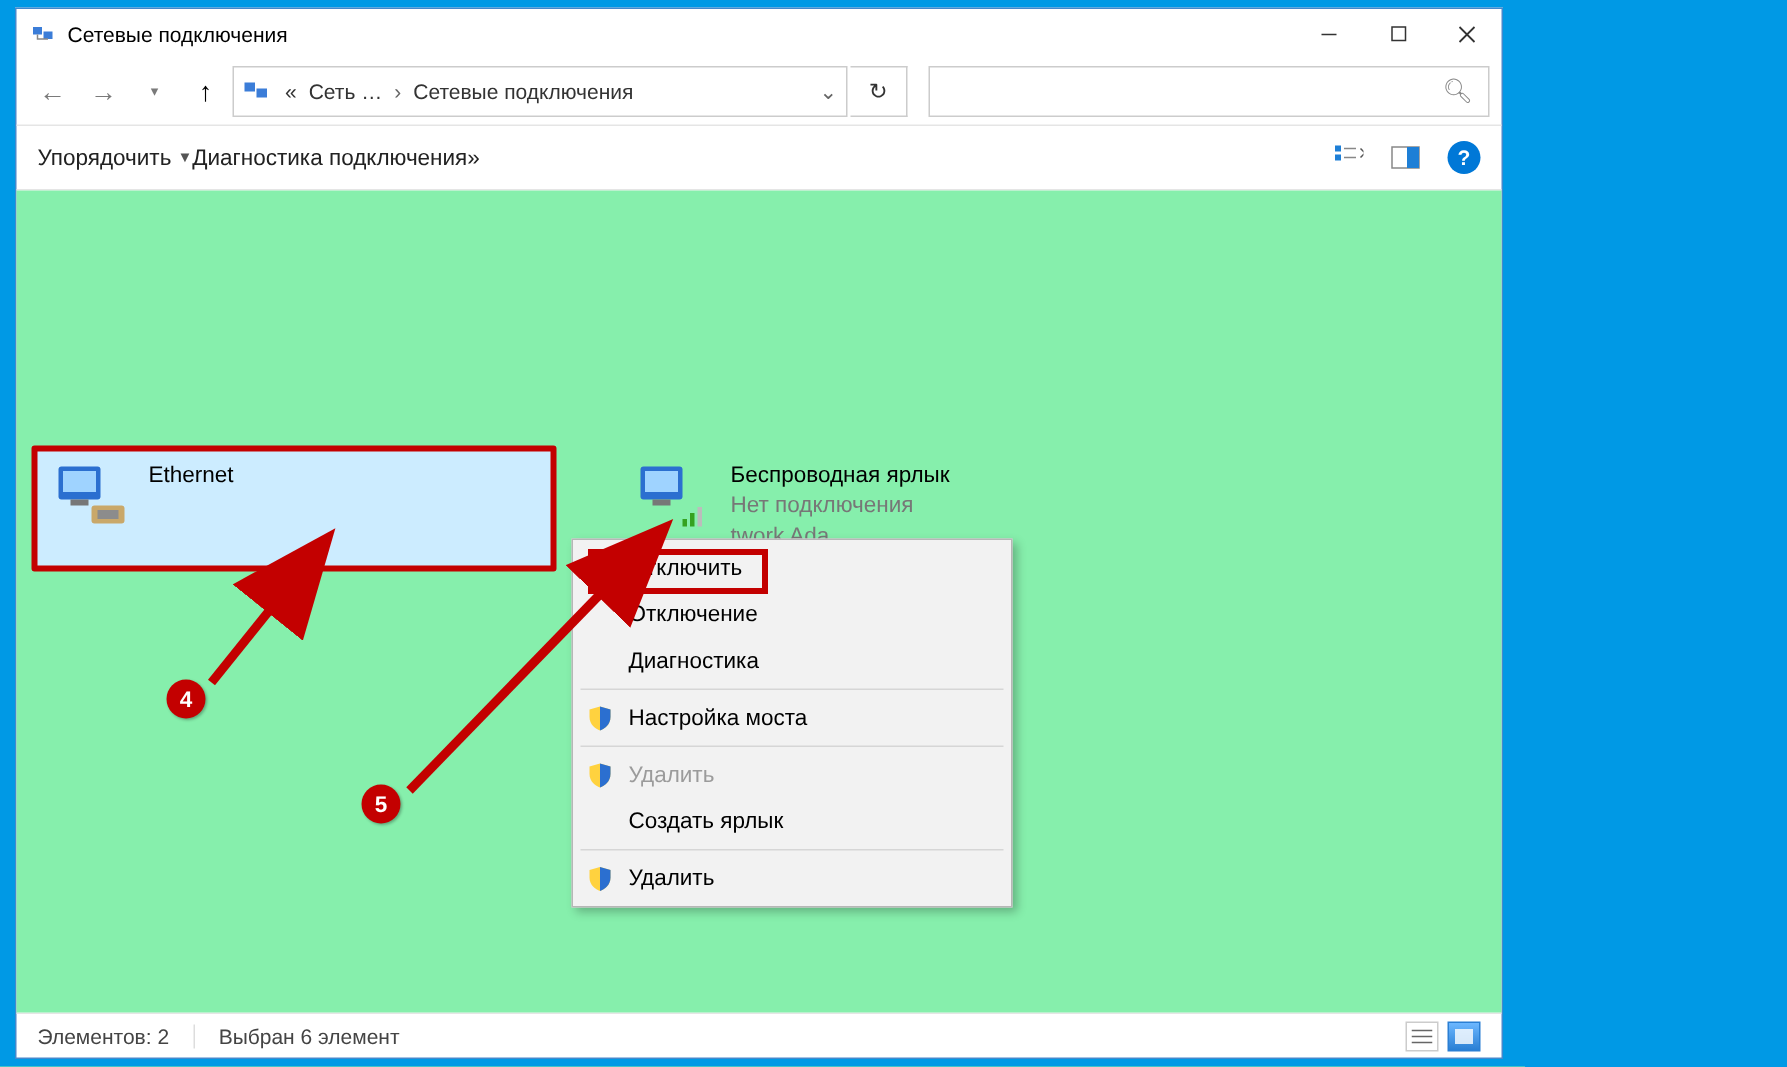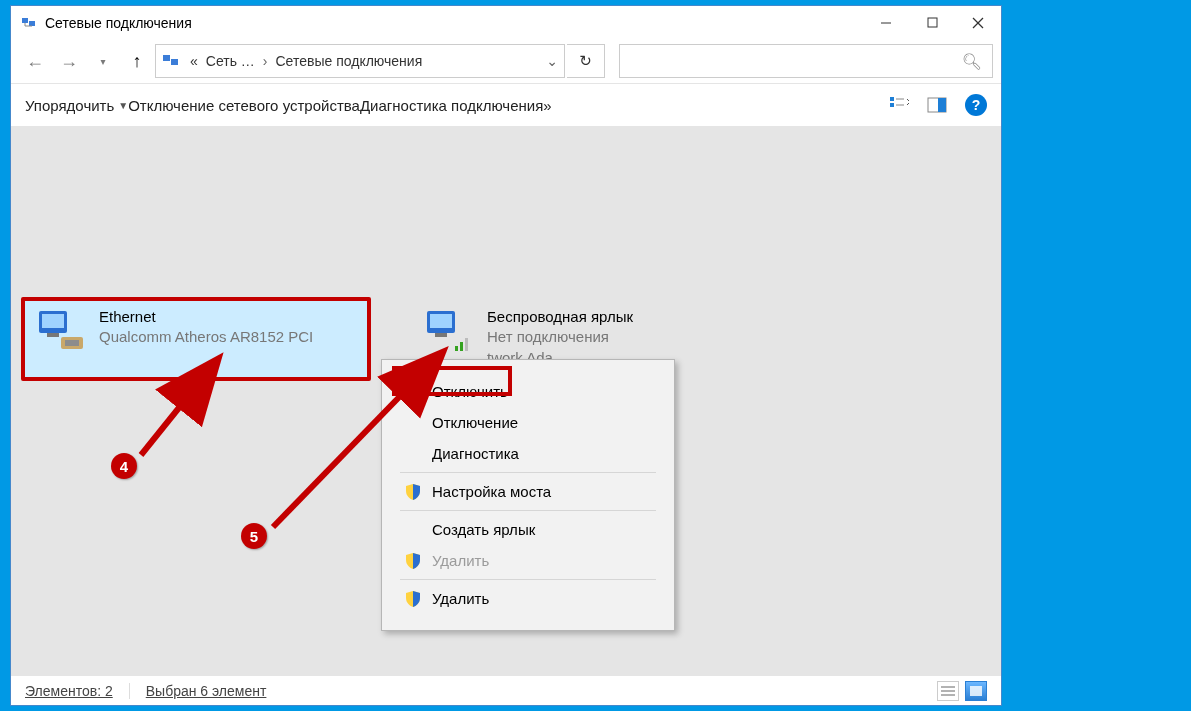--- a/index.html
+++ b/index.html
@@ -34,51 +34,51 @@
 
 
 .toolbar { border-top: 1px solid #e5e5e5; border-bottom: 1px solid #e5e5e5; height: 44px; display: flex; align-items: center; padding: 0 14px; font-size: 15px; color: #222; }
 .tb-item { display: flex; align-items: center; gap: 4px; }
 .tb-item .dd { font-size: 10px; color: #555; }
 .tb-right { margin-left: auto; display: flex; align-items: center; gap: 18px; }
 .tb-icon { width: 20px; height: 20px; display: flex; align-items: center; justify-content: center; }
 .help-icon { width: 22px; height: 22px; border-radius: 50%; background: #0078d7; color: #fff; font-weight: bold; display: flex; align-items: center; justify-content: center; font-size: 14px; }
 
 
-.content { flex: 1; position: relative; background: #e5e5e5; }
+.content { flex: 1; position: relative; background: #86efac; }
 .conn-item {
   position: absolute; display: flex; gap: 10px; font-size: 15px; line-height: 1.35;
 }
 .conn-item .icon { width: 56px; height: 48px; }
 .conn-item .lines .l1 { color: #000; }
 .conn-item .lines .l2, .conn-item .lines .l3 { color: #777; }
 .ethernet-box {
   position: absolute; left: 10px; top: 170px; width: 350px; height: 84px; background: #ccecff;
   border: 4px solid #c30000; border-radius: 2px;
 }
 .conn-item.ethernet { left: 22px; top: 180px; width: 340px; }
 .conn-item.wifi { left: 410px; top: 180px; width: 360px; }
 
 
 .ctxmenu {
-  position: absolute; left: 370px; top: 232px; width: 294px; background: #f2f2f2; border: 1px solid #b6b6b6; box-shadow: 3px 3px 6px rgba(0,0,0,0.25); padding: 16px;
+  position: absolute; left: 370px; top: 232px; width: 294px; background: #f2f2f2; border: 1px solid #b6b6b6; box-shadow: 3px 3px 6px rgba(0,0,0,0.25); padding: 3px;
 }
 .ctx-item { height: 31px; display: flex; align-items: center; gap: 10px; padding: 0 10px 0 6px; font-size: 15px; color: #000; }
 .ctx-item.disabled { color: #9b9b9b; }
 .ctx-item .shield { width: 18px; height: 18px; flex-shrink: 0; }
 .ctx-item .noicon { width: 18px; }
 .ctx-sep { height: 1px; background: #d6d6d6; margin: 3px 2px; }
 .ctx-highlight { position: absolute; left: 10px; top: 6px; width: 120px; height: 30px; border: 4px solid #c30000; pointer-events: none; }
 
 
 .callout { position: absolute; width: 26px; height: 26px; border-radius: 50%; background: #c30000; color: #fff; font-weight: bold; display: flex; align-items: center; justify-content: center; font-size: 15px; box-shadow: 1px 1px 2px rgba(0,0,0,0.3); }
 .arrows { position: absolute; left: 0; top: 0; width: 100%; height: 100%; pointer-events: none; }
 
 
-.statusbar { height: 30px; border-top: 1px solid #e5e5e5; display: flex; align-items: center; padding: 0 14px; font-size: 14px; color: #444; gap: 16px; text-decoration: underline; }
+.statusbar { height: 30px; border-top: 1px solid #e5e5e5; display: flex; align-items: center; padding: 0 14px; font-size: 14px; color: #444; gap: 16px; }
 .statusbar .divider { width: 1px; height: 16px; background: #ddd; }
 .statusbar .right { margin-left: auto; display: flex; gap: 6px; }
 .view-toggle { width: 22px; height: 20px; border: 1px solid #ccc; display: flex; align-items: center; justify-content: center; font-size: 11px; }
 
 
 svg { display: block; }
 </style>
 </head>
 <body>
 
@@ -136,23 +136,20 @@
       <span class="mag">🔍︎</span>
     </div>
   </div>
 
   <div class="toolbar">
     <div class="tb-item">
       <span>Упорядочить</span>
       <span class="dd">▼</span>
     </div>
     <div class="tb-item">
-      <span>Отключение сетевого устройства</span>
-    </div>
-    <div class="tb-item">
       <span>Диагностика подключения</span>
     </div>
     <div class="tb-item">
       <span>»</span>
     </div>
     <div class="tb-right">
       <span class="tb-icon">
         <svg width="22" height="18">
             <rect x="1" y="1" width="4" height="4" fill="#1e7fd6"></rect>
             <rect x="1" y="7" width="4" height="4" fill="#1e7fd6"></rect>
@@ -180,21 +177,20 @@
         <svg viewBox="0 0 56 48">
             <rect x="6" y="4" width="28" height="22" rx="2" fill="#2b6fd0"></rect>
             <rect x="9" y="7" width="22" height="14" fill="#9fd3ff"></rect>
             <rect x="14" y="26" width="12" height="4" fill="#777"></rect>
             <rect x="28" y="30" width="22" height="12" rx="2" fill="#c9a86a"></rect>
             <rect x="32" y="33" width="14" height="6" fill="#8c8c8c"></rect>
           </svg>
       </span>
       <div class="lines">
         <div class="l1">Ethernet</div>
-        <div class="l3">Qualcomm Atheros AR8152 PCI</div>
       </div>
     </div>
 
     <div class="conn-item wifi">
       <span class="icon">
         <svg viewBox="0 0 56 48">
             <rect x="6" y="4" width="28" height="22" rx="2" fill="#2b6fd0"></rect>
             <rect x="9" y="7" width="22" height="14" fill="#9fd3ff"></rect>
             <rect x="14" y="26" width="12" height="4" fill="#777"></rect>
             <g transform="translate(34,30)">
@@ -234,32 +230,32 @@
       <div class="ctx-item">
         <span class="shield">
             <svg viewBox="0 0 18 18">
               <path d="M9 1l7 2v5c0 5-4 8-7 9-3-1-7-4-7-9V3z" fill="#ffd23f"></path>
               <path d="M9 1v16c3-1 7-4 7-9V3z" fill="#2b6fd0"></path>
             </svg>
           </span>
         <span>Настройка моста</span>
       </div>
       <div class="ctx-sep"></div>
-      <div class="ctx-item">
-        <span class="noicon"></span>
-        <span>Создать ярлык</span>
-      </div>
       <div class="ctx-item disabled">
         <span class="shield">
             <svg viewBox="0 0 18 18">
               <path d="M9 1l7 2v5c0 5-4 8-7 9-3-1-7-4-7-9V3z" fill="#ffd23f"></path>
               <path d="M9 1v16c3-1 7-4 7-9V3z" fill="#2b6fd0"></path>
             </svg>
           </span>
         <span>Удалить</span>
+      </div>
+      <div class="ctx-item">
+        <span class="noicon"></span>
+        <span>Создать ярлык</span>
       </div>
       <div class="ctx-sep"></div>
       <div class="ctx-item">
         <span class="shield">
             <svg viewBox="0 0 18 18">
               <path d="M9 1l7 2v5c0 5-4 8-7 9-3-1-7-4-7-9V3z" fill="#ffd23f"></path>
               <path d="M9 1v16c3-1 7-4 7-9V3z" fill="#2b6fd0"></path>
             </svg>
           </span>
         <span>Удалить</span>

